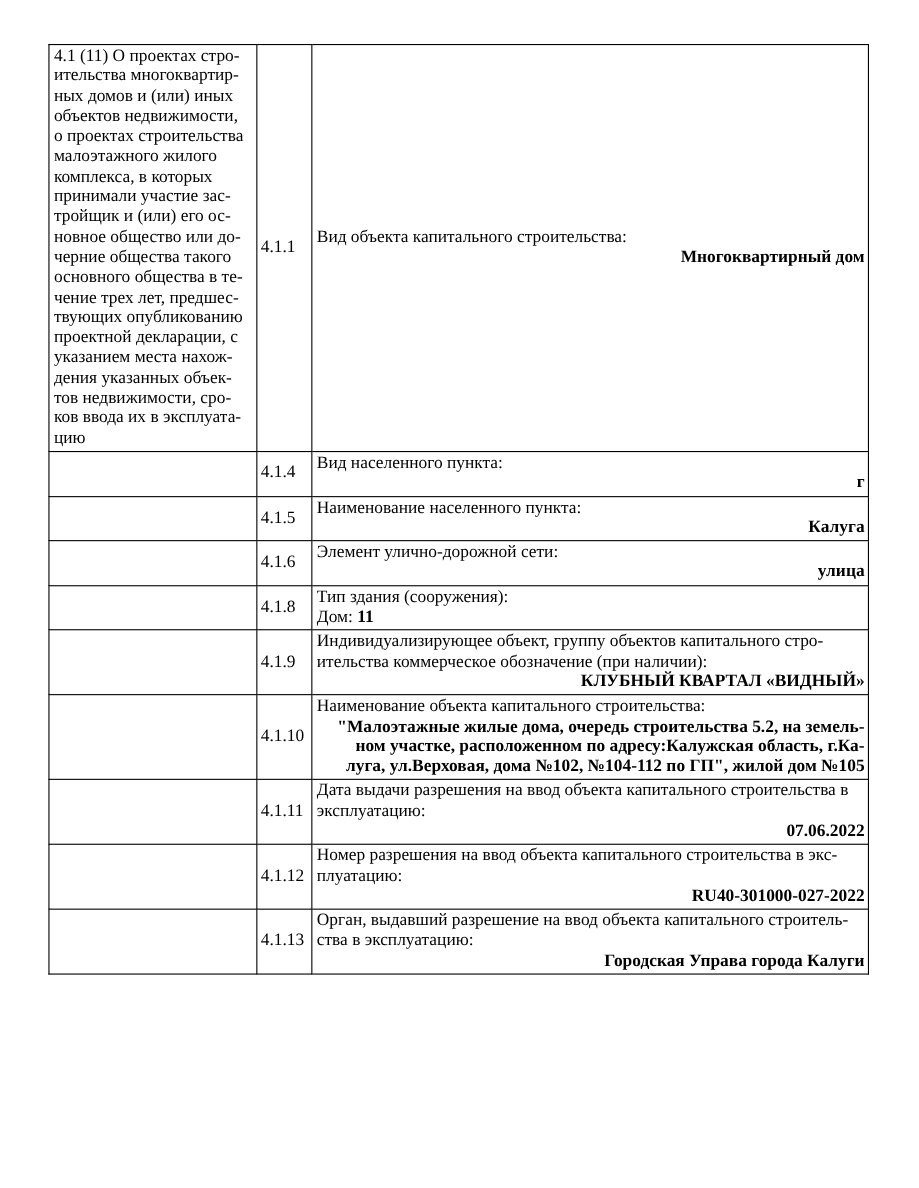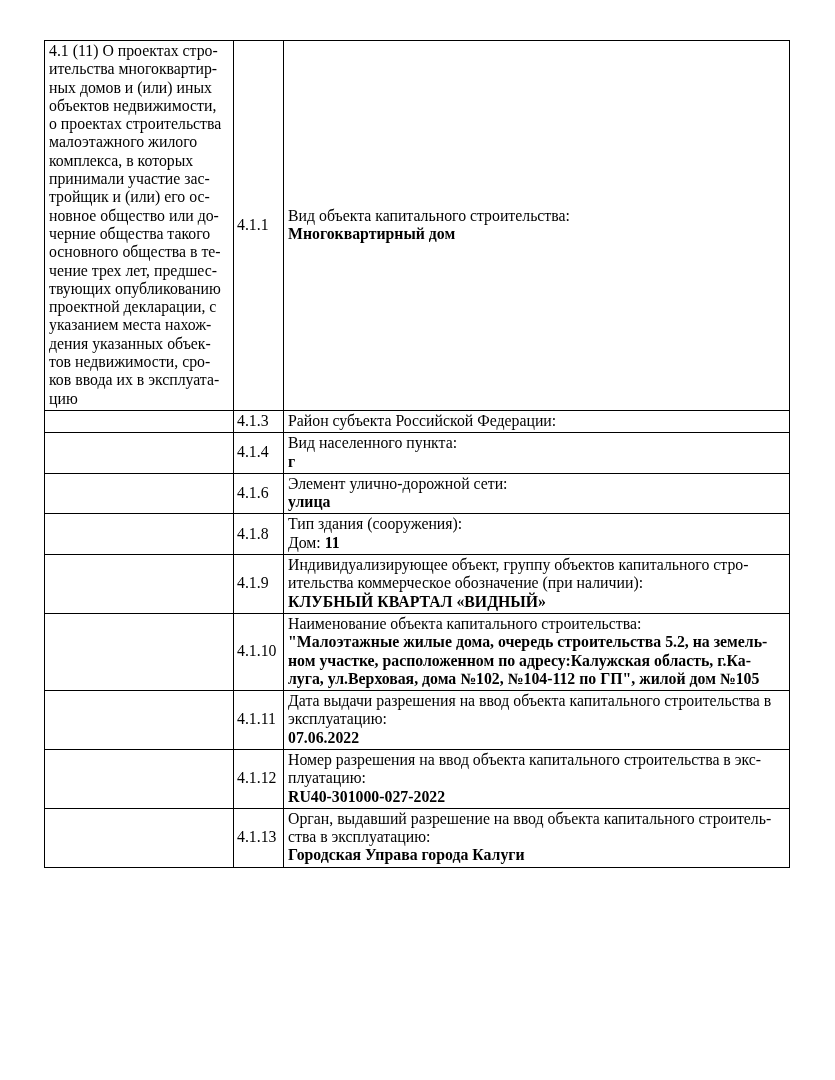--- a/index.html
+++ b/index.html
@@ -46,20 +46,21 @@
   }
   td.content-cell {
     vertical-align: middle;
   }
   .field-label {
     white-space: pre-line;
   }
   .field-value {
     white-space: pre-line;
     font-weight: bold;
+    text-align: right;
   }
   .value-prefix {
     font-weight: normal;
   }
   .value-bold {
     font-weight: bold;
   }
 </style>
 </head>
 <body>
@@ -94,32 +95,32 @@
 ков ввода их в эксплуата-
 цию</td>
         <td class="code-cell">4.1.1</td>
         <td class="content-cell">
           <div class="field-label">Вид объекта капитального строительства:</div>
           <div class="field-value">Многоквартирный дом</div>
         </td>
       </tr>
       <tr>
         <td class="section-cell"></td>
-        <td class="code-cell">4.1.3</td>
+        <td class="code-cell">4.1.4</td>
         <td class="content-cell">
-          <div class="field-label">Район субъекта Российской Федерации:</div>
-          <div class="field-value"></div>
+          <div class="field-label">Вид населенного пункта:</div>
+          <div class="field-value">г</div>
         </td>
       </tr>
       <tr>
         <td class="section-cell"></td>
-        <td class="code-cell">4.1.4</td>
+        <td class="code-cell">4.1.5</td>
         <td class="content-cell">
-          <div class="field-label">Вид населенного пункта:</div>
-          <div class="field-value">г</div>
+          <div class="field-label">Наименование населенного пункта:</div>
+          <div class="field-value">Калуга</div>
         </td>
       </tr>
       <tr>
         <td class="section-cell"></td>
         <td class="code-cell">4.1.6</td>
         <td class="content-cell">
           <div class="field-label">Элемент улично-дорожной сети:</div>
           <div class="field-value">улица</div>
         </td>
       </tr>

